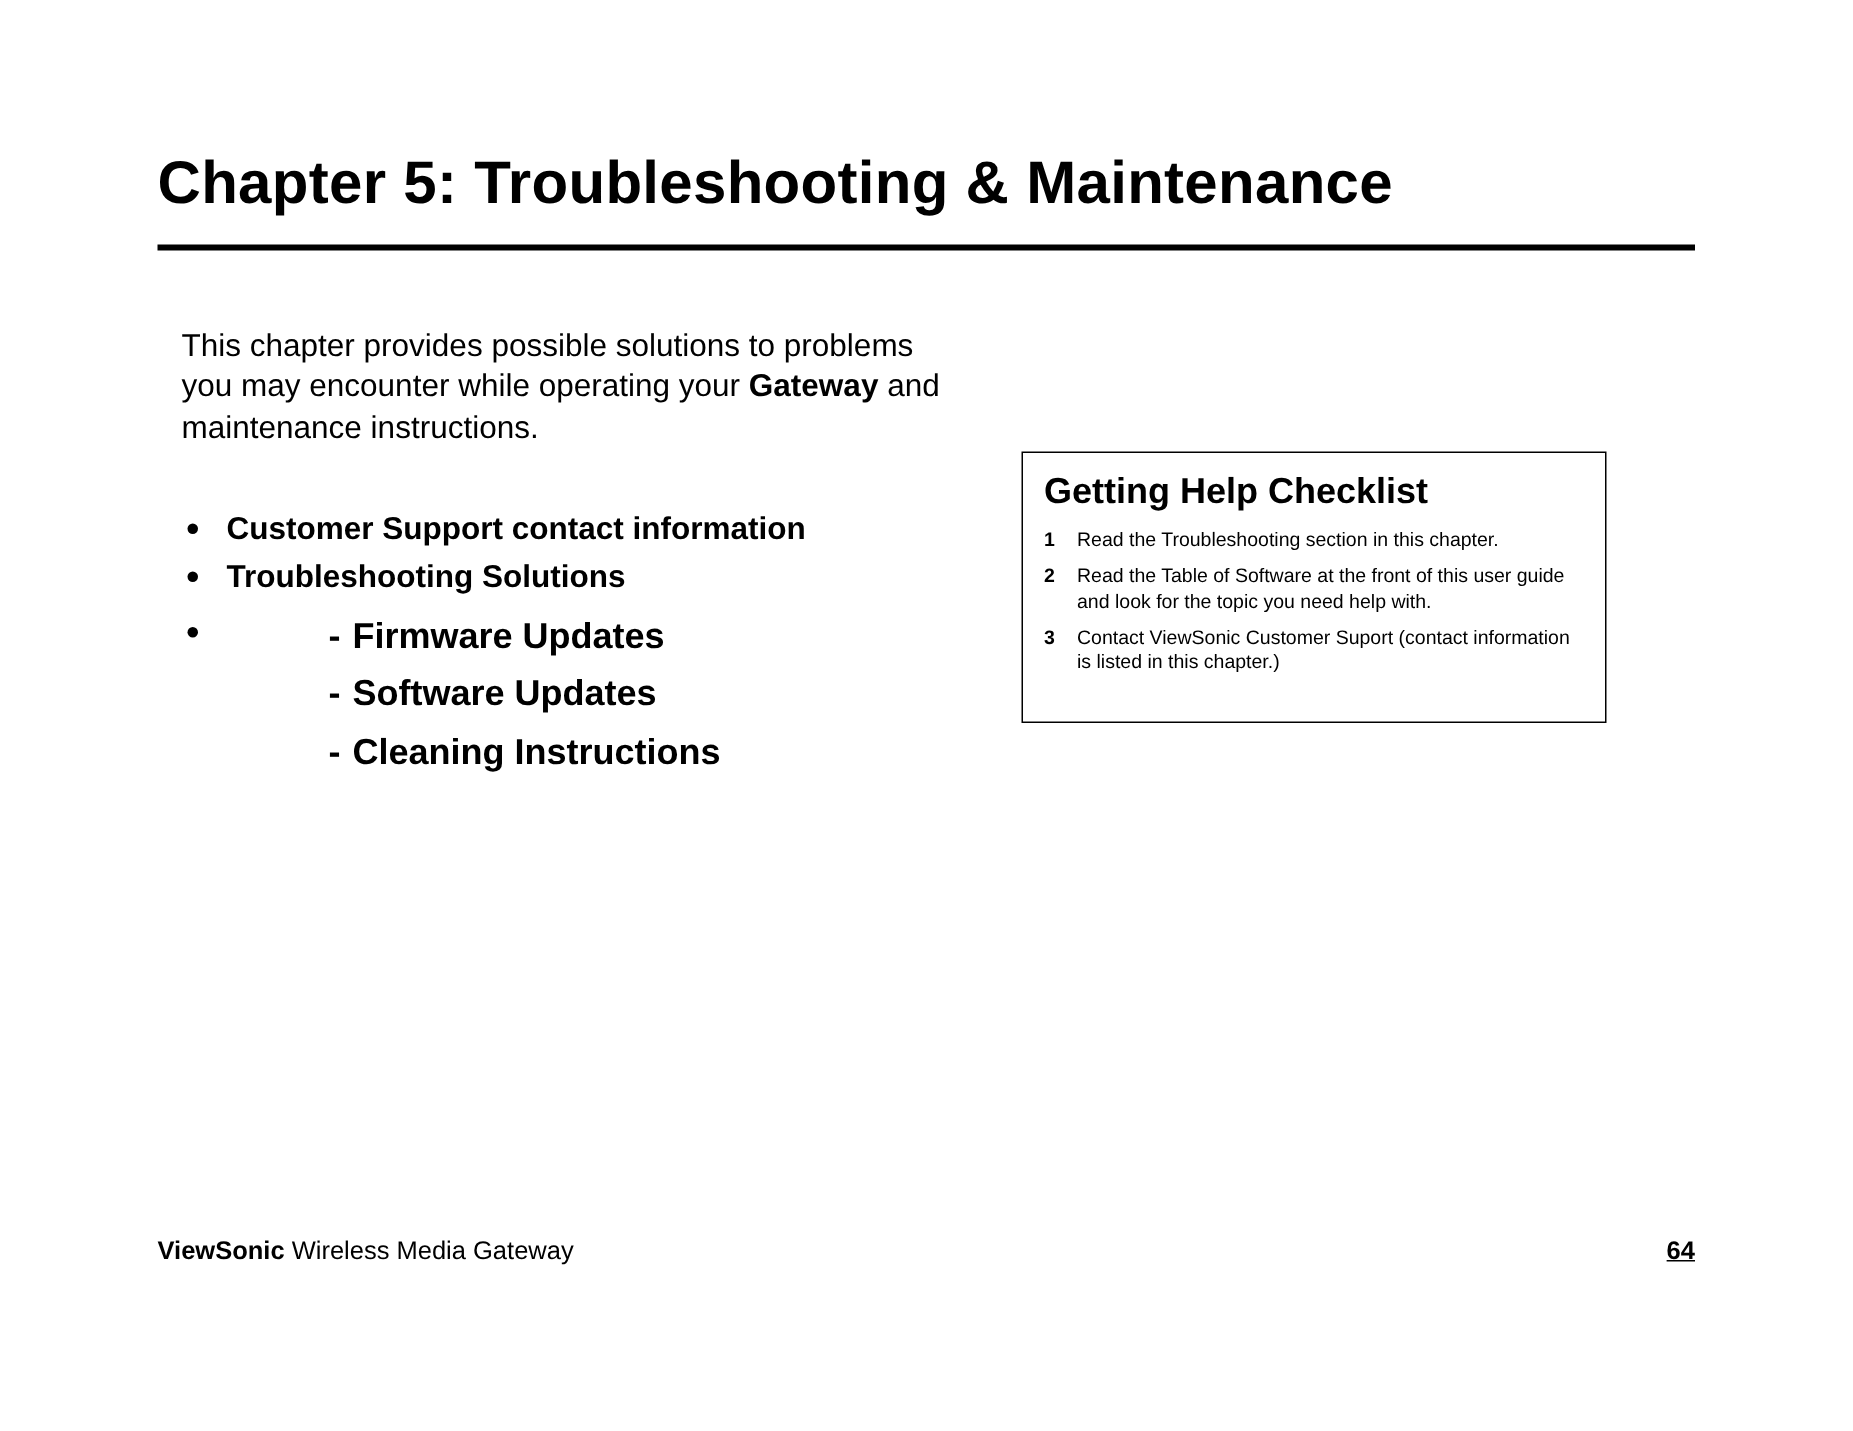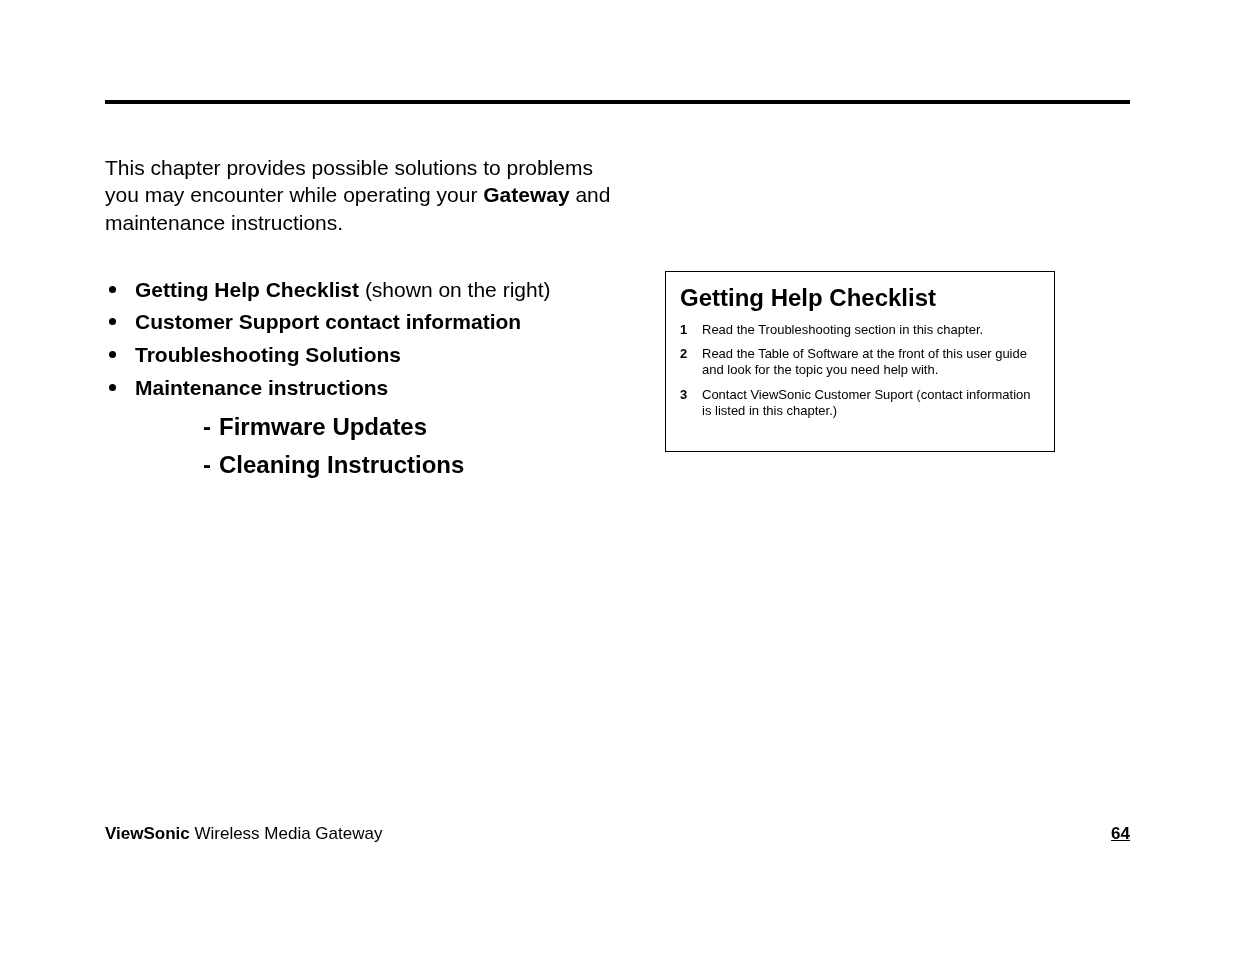--- a/index.html
+++ b/index.html
@@ -22,21 +22,22 @@
       padding-bottom: 18px;
       letter-spacing: 0.2px;
     }
     .title-rule {
       border: none;
       border-bottom: 4px solid #000;
       margin-bottom: 50px;
     }
     .content-row {
       display: flex;
-      align-items: center;
+      align-items: flex-start;
+      margin-left: 16px;
     }
     .left-col {
       width: 560px;
       padding-right: 40px;
     }
     .intro-text {
       font-size: 21px;
       line-height: 1.3;
       margin-bottom: 38px;
     }
@@ -121,44 +122,42 @@
       text-align: right;
     }
     .footer-left .brand { font-weight: bold; }
     .footer-right { font-weight: bold; text-decoration: underline; }
   </style>
 </head>
 <body>
 
 <div class="page">
 
+  <h1 class="chapter-title">Chapter 5:  Troubleshooting &amp; Maintenance</h1>
   <hr class="title-rule">
 
   <div class="content-row">
 
     <div class="left-col">
 
       <p class="intro-text">
         <span>This chapter provides possible solutions to problems you may encounter while operating your </span><span class="bold">Gateway</span><span> and maintenance instructions.</span>
       </p>
 
       <ul class="topic-list">
         <li>
-          <span class="bold">Getting Help Checklist</span><span> (shown on the right)</span>
-        </li>
-        <li>
           <span class="bold">Customer Support contact information</span>
         </li>
         <li>
           <span class="bold">Troubleshooting Solutions</span>
         </li>
         <li>
-          <span class="bold">Maintenance instructions</span>
           <ul class="sub-list">
             <li><span>Firmware Updates</span></li>
+            <li><span>Software Updates</span></li>
             <li><span>Cleaning Instructions</span></li>
           </ul>
         </li>
       </ul>
 
     </div>
 
     <div class="right-col">
       <div class="sidebar-title">Getting Help Checklist</div>
       <ol class="sidebar-list">

